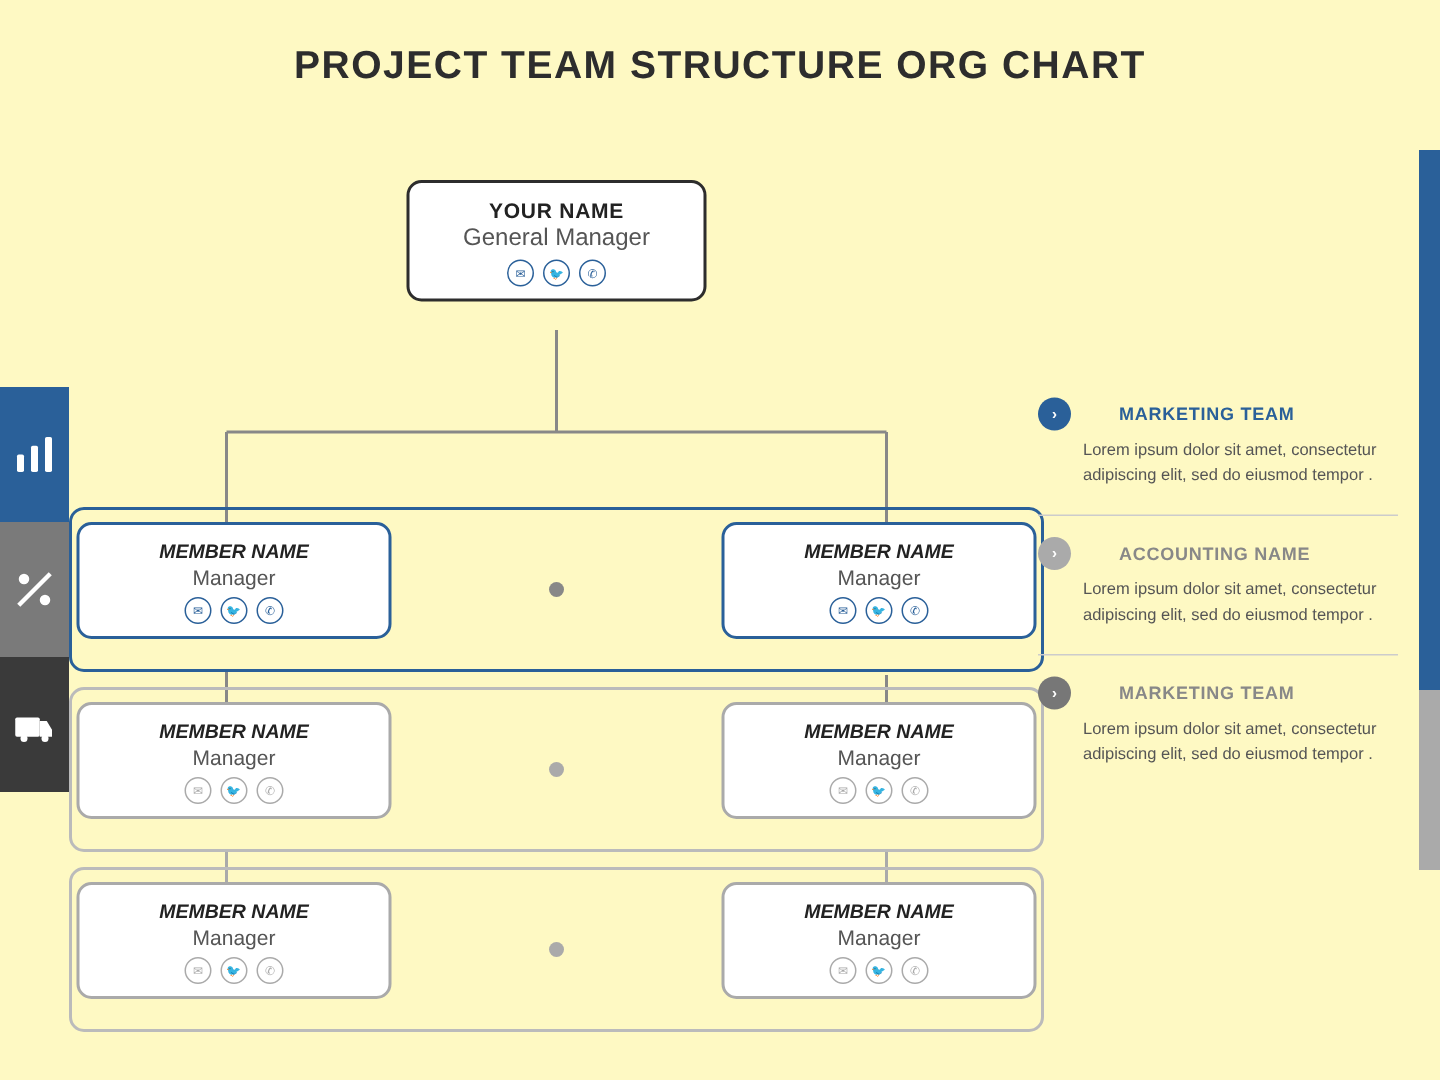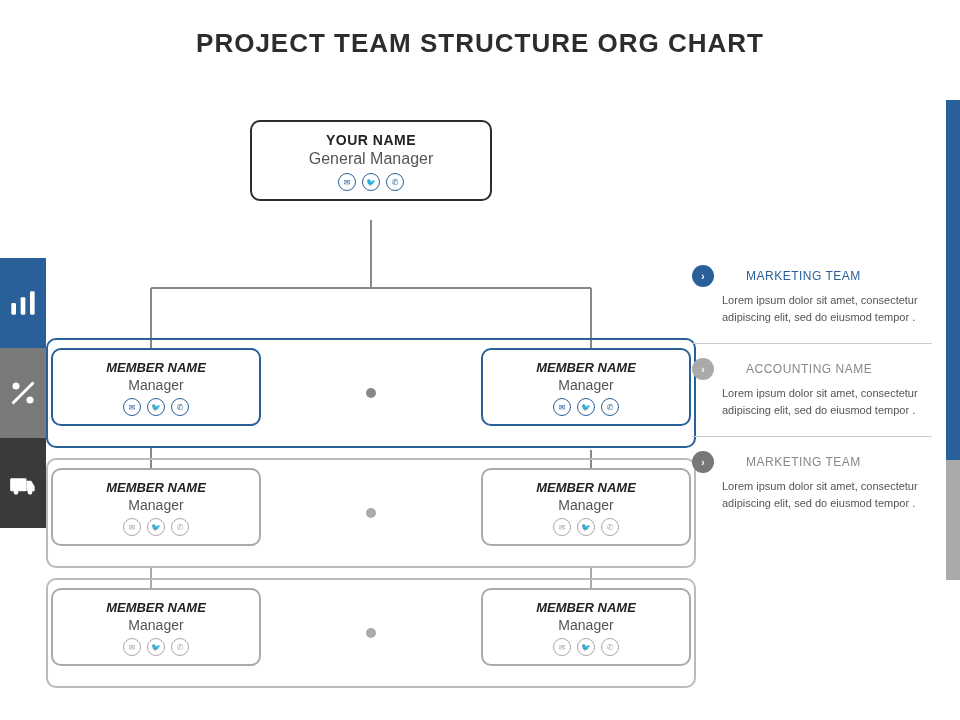--- a/index.html
+++ b/index.html
@@ -8,21 +8,21 @@
       height: 720px;
       background: #e8e8e8;
       font-family: Arial, sans-serif;
       overflow: hidden;
       position: relative;
     }
 
     .slide {
       width: 960px;
       height: 720px;
-      background: #ffffff;
+      background: #fef9c3;
       position: relative;
     }
 
     
     .title {
       text-align: center;
       padding-top: 28px;
       padding-bottom: 10px;
       font-size: 26px;
       font-weight: 900;
@@ -97,21 +97,21 @@
       width: 650px;
       height: 590px;
     }
 
     
     .top-node {
       position: absolute;
       top: 30px;
       left: 50%;
       transform: translateX(-50%);
-      width: 242px;
+      width: 200px;
       background: white;
       border: 2px solid #2d2d2d;
       border-radius: 10px;
       padding: 10px 14px 8px;
       text-align: center;
     }
 
     .top-node .name {
       font-size: 14px;
       font-weight: 800;
@@ -253,21 +253,21 @@
       font-weight: bold;
       color: white;
     }
 
     .info-chevron.blue { background: #2a6099; }
     .info-chevron.gray { background: #aaaaaa; }
     .info-chevron.dark-gray { background: #777777; }
 
     .info-team-name {
       font-size: 12px;
-      font-weight: 400;
+      font-weight: 700;
       letter-spacing: 0.5px;
       color: #2d2d2d;
       padding-left: 24px;
     }
 
     .info-team-name.blue { color: #2a6099; }
     .info-team-name.gray { color: #888888; }
 
     .info-text {
       font-size: 11px;

